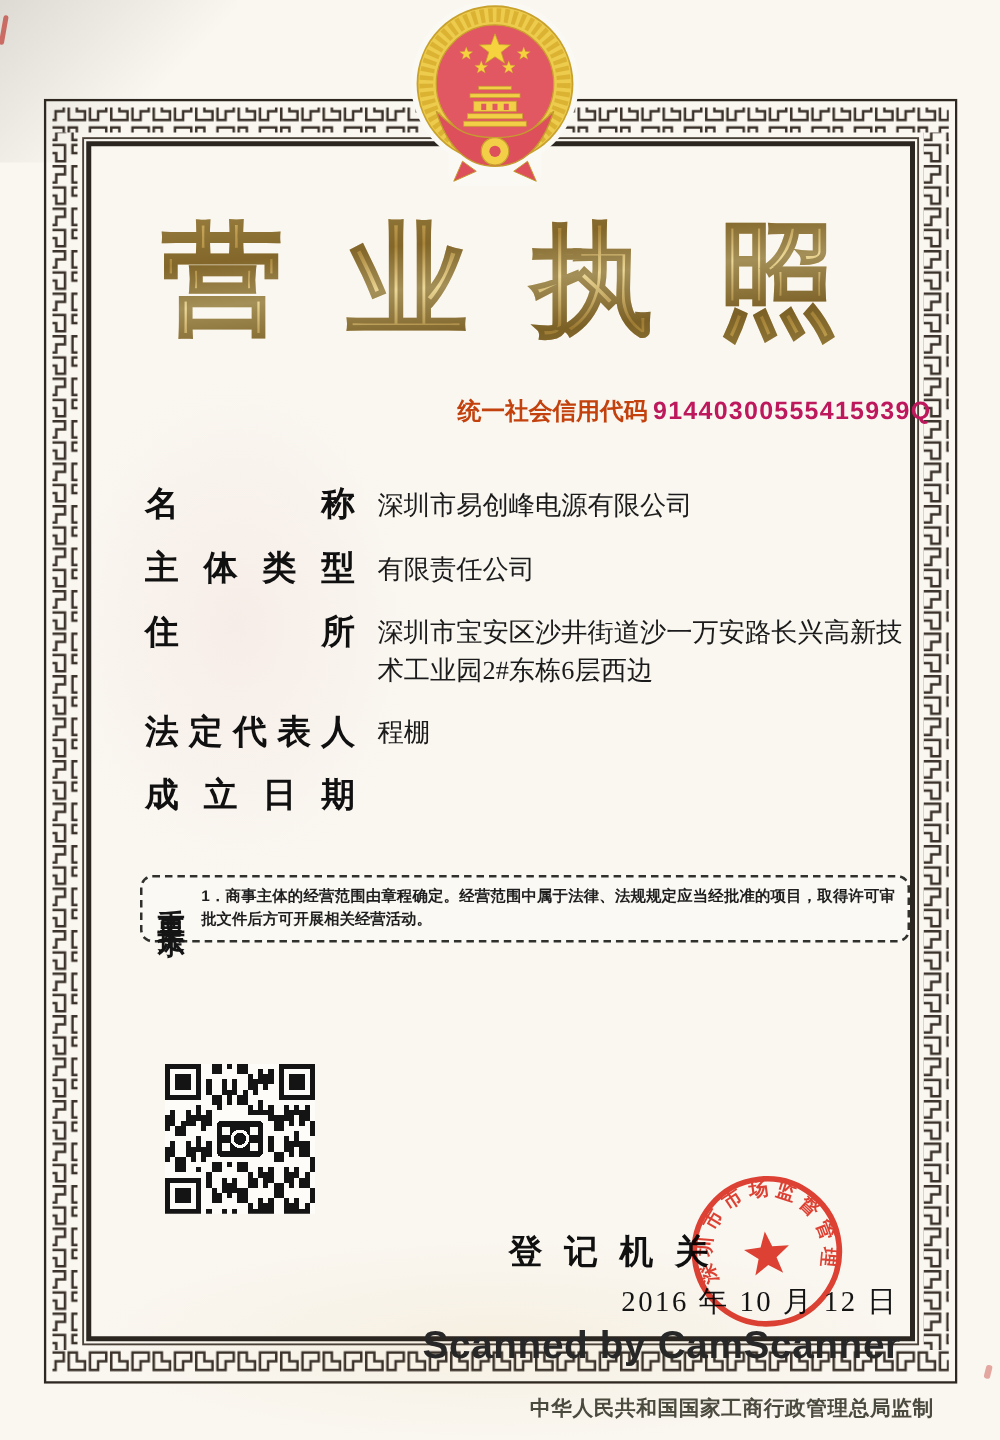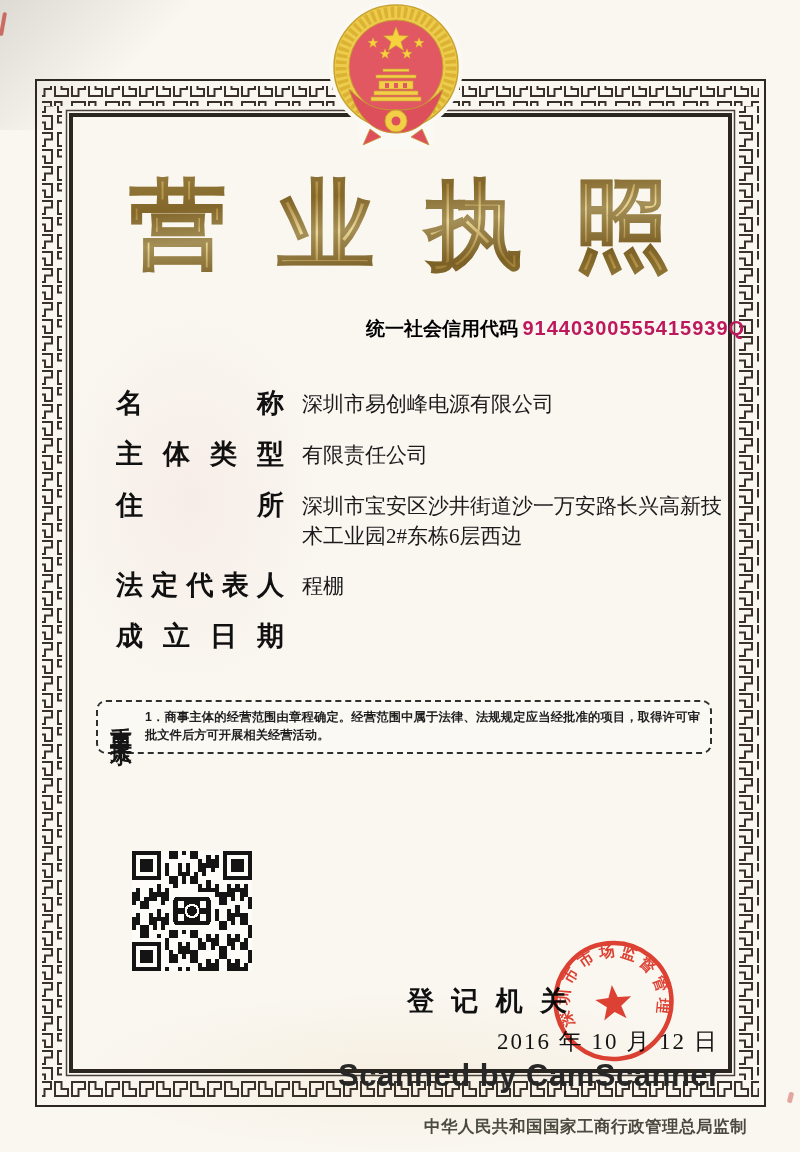--- a/index.html
+++ b/index.html
@@ -28,34 +28,34 @@
     position:absolute;top:172px;left:0;right:0;z-index:2;
     text-align:center;padding-left:52px;
     font-size:96px;font-weight:800;letter-spacing:52px;line-height:1.1;
     background:linear-gradient(175deg,#d3b364 6%,#a9853b 30%,#ecd796 50%,#9c7a33 74%,#c7a855 94%);
     -webkit-background-clip:text;background-clip:text;color:transparent;
     -webkit-text-stroke:1.5px rgba(92,71,26,.5);
     font-family:"Liberation Sans",sans-serif;
   }
 
   .credit-line{position:absolute;top:316px;left:366px;z-index:2;white-space:nowrap;}
-  .credit-line .lbl{font-size:19px;font-weight:700;color:#000000;}
+  .credit-line .lbl{font-size:19px;font-weight:700;color:#c2410c;}
   .credit-line .code{font-size:20px;font-weight:600;letter-spacing:1px;color:#be185d;
     font-family:"Liberation Sans",sans-serif;}
 
   .fields{position:absolute;left:116px;top:386px;width:620px;z-index:2;}
   .field-row{display:flex;align-items:flex-start;margin-bottom:17px;}
   .field-label{width:168px;flex:0 0 168px;font-size:27px;font-weight:800;color:#101010;
     line-height:34px;font-family:"Liberation Sans",sans-serif;}
   .char-justify{display:flex;justify-content:space-between;}
   .field-value{margin-left:18px;font-size:21px;color:#1b1b1b;line-height:30px;padding-top:3px;
     font-family:"Liberation Serif",serif;max-width:430px;}
 
   .notes-box{
-    position:absolute;left:96px;top:700px;width:616px;z-index:2;
+    position:absolute;left:112px;top:700px;width:616px;z-index:2;
     border:2.5px dashed #30302c;border-radius:10px;
     display:flex;gap:9px;padding:6px 10px 5px 8px;box-sizing:border-box;
     background:rgba(255,255,255,.25);
   }
   .notes-side-label{
     flex:0 0 28px;writing-mode:vertical-lr;text-orientation:upright;
     font-size:22px;font-weight:800;letter-spacing:6px;color:#151515;padding-top:2px;
     font-family:"Liberation Sans",sans-serif;
   }
   .notes-list{flex:1;}

